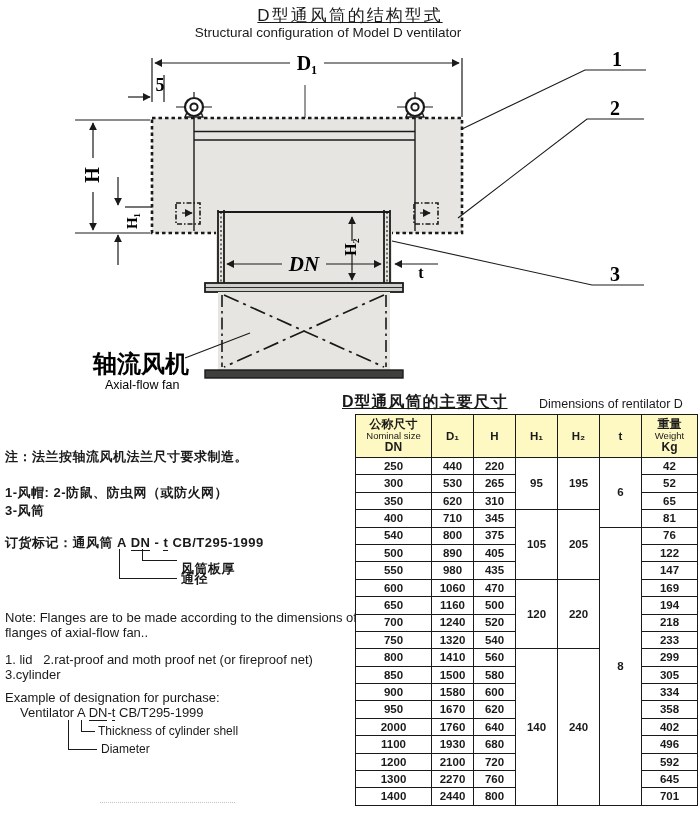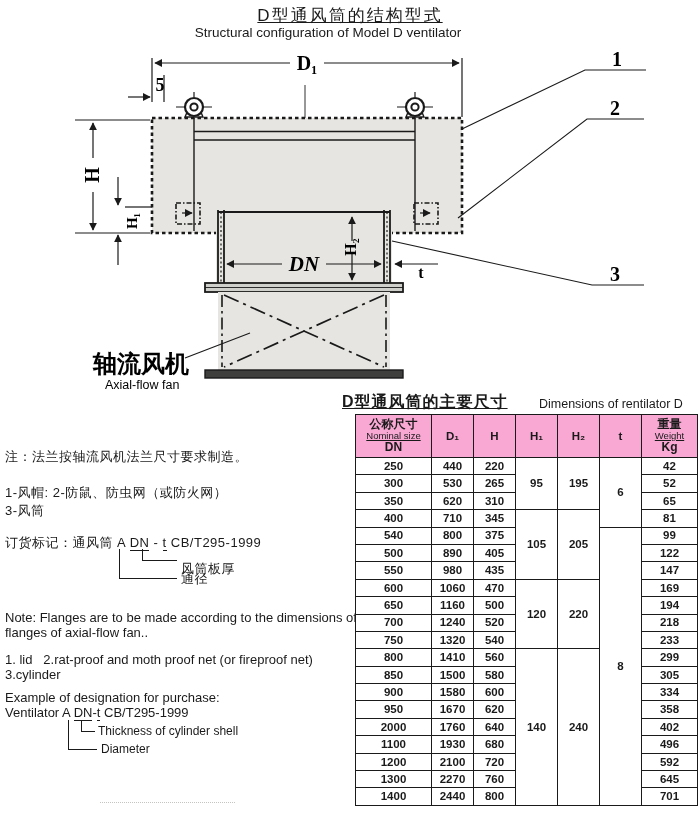--- a/index.html
+++ b/index.html
@@ -4,37 +4,37 @@
 <style>
   html,body{margin:0;padding:0;background:#fff;}
   body{width:700px;height:814px;position:relative;overflow:hidden;
        font-family:"Liberation Sans",sans-serif;color:#1a1a1a;}
   .abs{position:absolute;}
   
   .title-zh{left:0;top:4px;width:700px;text-align:center;font-size:17px;font-weight:normal;
             letter-spacing:2px;text-decoration:underline;}
   .title-en{left:0;top:25px;width:656px;text-align:center;font-size:13.5px;}
   
-  .note-zh{font-size:13px;font-weight:normal;letter-spacing:0.5px;}
+  .note-zh{font-size:13px;font-weight:bold;letter-spacing:0.5px;}
   .note-en{font-size:13px;}
   .pre{white-space:pre;}
   .ul{border-bottom:1.5px solid #1a1a1a;}
   .leader{border-left:1.2px solid #1a1a1a;border-bottom:1.2px solid #1a1a1a;}
   
   .tbl-title-zh{left:342px;top:392px;font-size:16px;font-weight:bold;letter-spacing:1px;
                 text-decoration:underline;}
   .tbl-title-en{left:539px;top:397px;font-size:12.5px;}
   table.dims{position:absolute;left:355px;top:414px;width:342px;border-collapse:collapse;
              table-layout:fixed;}
   table.dims td,table.dims th{border:1px solid #1a1a1a;text-align:center;vertical-align:middle;
              padding:0;font-size:11.5px;font-weight:600;height:16.4px;line-height:1.1;
              background:#fff;}
-  table.dims th{background:#f9a8d4;height:42px;font-weight:bold;}
+  table.dims th{background:#fef9c3;height:42px;font-weight:bold;}
   th .h-zh{font-size:12px;display:block;}
-  th .h-en{font-size:9.5px;font-weight:normal;display:block;text-decoration:underline;}
+  th .h-en{font-size:9.5px;font-weight:normal;display:block;}
   th .h-dn{font-size:12px;display:block;}
   
   .dimtext{font-family:"Liberation Serif",serif;font-weight:bold;}
   .artifact{left:100px;top:802px;width:135px;height:2px;border-top:1px dotted #c4c4c0;}
 </style>
 </head>
 <body>
 
 <div class="abs title-zh">D型通风筒的结构型式</div>
 <div class="abs title-en">Structural configuration of Model D ventilator</div>
@@ -171,21 +171,21 @@
 <div class="abs leader" style="left:142px;top:549px;width:34px;height:11px;"></div>
 <div class="abs leader" style="left:119px;top:549px;width:57px;height:29px;"></div>
 <div class="abs note-zh" style="left:181px;top:552px;margin-top:8px;">风筒板厚</div>
 <div class="abs note-zh" style="left:181px;top:570px;">通径</div>
 
 <div class="abs note-en" style="left:5px;top:610px;">Note: Flanges are to be made according to the dimensions of</div>
 <div class="abs note-en" style="left:5px;top:625px;">flanges of axial-flow fan..</div>
 <div class="abs note-en pre" style="left:5px;top:652px;">1. lid   2.rat-proof and moth proof net (or fireproof net)</div>
 <div class="abs note-en" style="left:5px;top:667px;">3.cylinder</div>
 <div class="abs note-en" style="left:5px;top:690px;">Example of designation for purchase:</div>
-<div class="abs note-en" style="left:5px;top:705px;">
+<div class="abs note-en" style="left:20px;top:705px;">
   <span>Ventilator A </span><span class="ul">DN</span><span>-</span><span class="ul">t</span><span> CB/T295-1999</span>
 </div>
 <div class="abs leader" style="left:81px;top:720px;width:13px;height:11px;"></div>
 <div class="abs leader" style="left:68px;top:720px;width:28px;height:29px;"></div>
 <div class="abs note-en" style="left:98px;top:724px;font-size:12px;">Thickness of cylinder shell</div>
 <div class="abs note-en" style="left:101px;top:742px;font-size:12px;">Diameter</div>
 
 <div class="abs tbl-title-zh">D型通风筒的主要尺寸</div>
 <div class="abs tbl-title-en">Dimensions of rentilator D</div>
 
@@ -246,21 +246,21 @@
         <td>345</td>
         <td rowspan="4">105</td>
         <td rowspan="4">205</td>
         <td>81</td>
       </tr>
       <tr>
         <td>540</td>
         <td>800</td>
         <td>375</td>
         <td rowspan="16">8</td>
-        <td>99</td>
+        <td>76</td>
       </tr>
       <tr>
         <td>500</td>
         <td>890</td>
         <td>405</td>
         <td>122</td>
       </tr>
       <tr>
         <td>550</td>
         <td>980</td>

